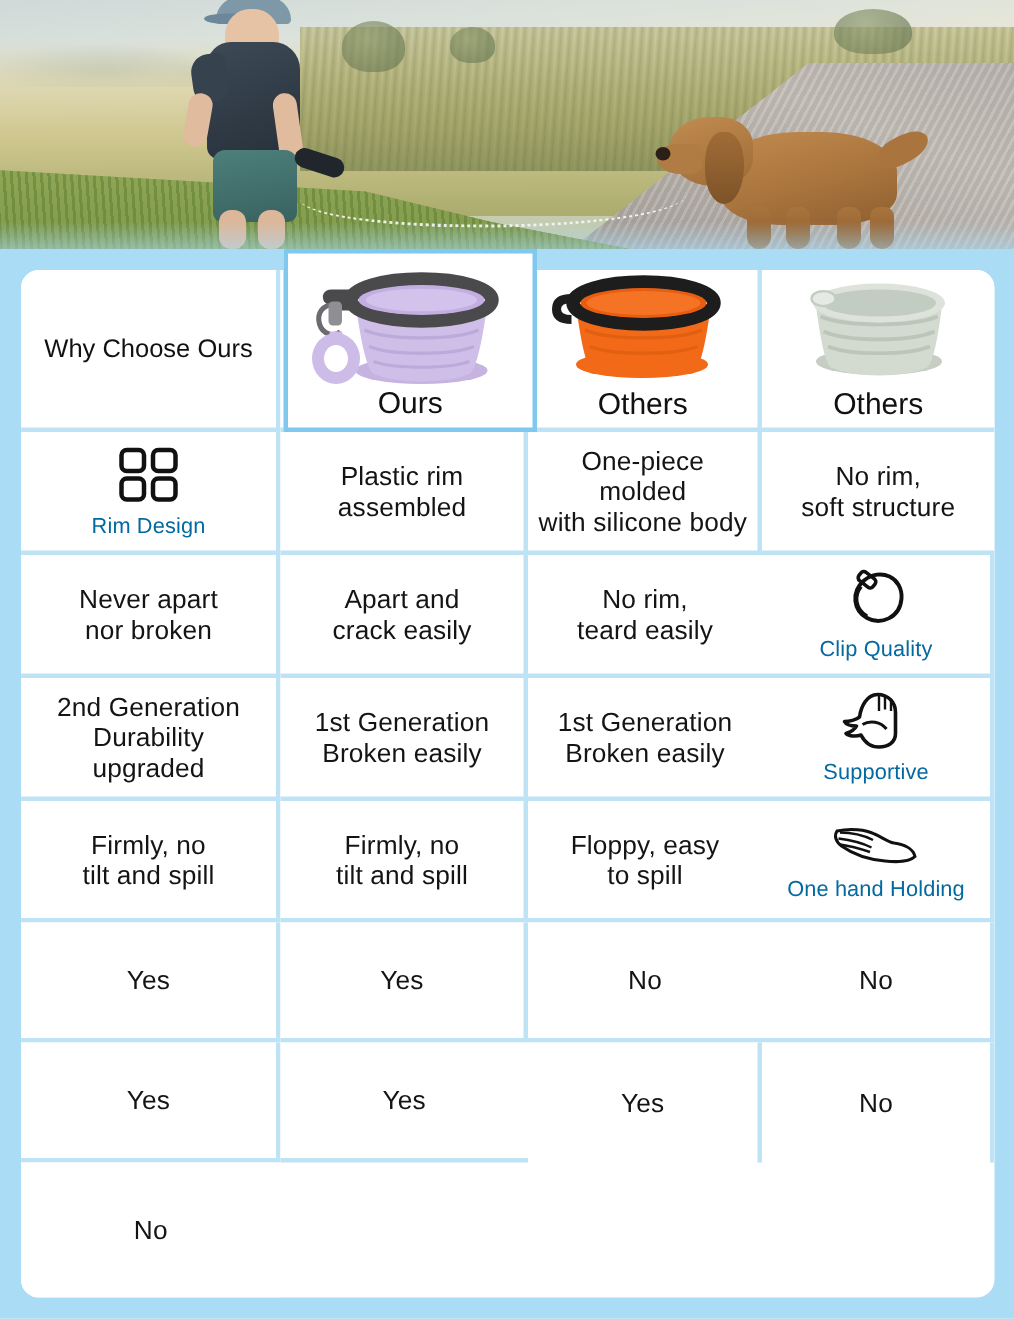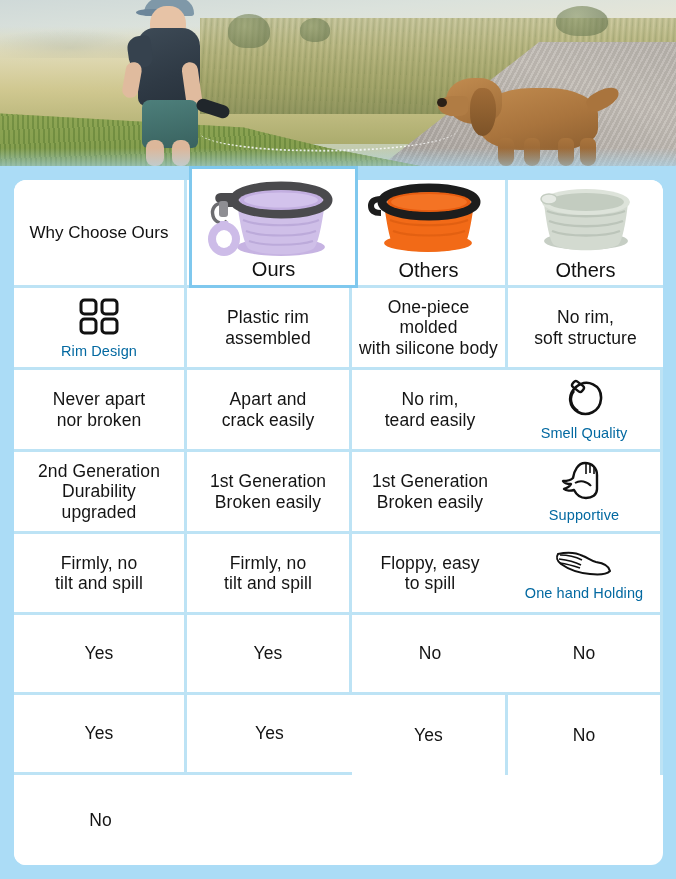--- a/index.html
+++ b/index.html
@@ -297,21 +297,21 @@
           <span class="val">No rim,<br>teard easily</span>
         </div>
 
       <div class="cell">
         <svg class="icon" width="46" height="40" viewBox="0 0 46 40">
           <path d="M15 8 C26 -1 41 6 40 20 C39 33 26 38 17 33 C8 28 6 16 15 8 Z" fill="none" stroke="#111" stroke-width="2.6"></path>
           <path d="M11 13 L33 31" fill="none" stroke="#111" stroke-width="2.2" opacity="0"></path>
           <rect x="11" y="4" width="12" height="7" rx="2.5" transform="rotate(38 17 7.5)" fill="none" stroke="#111" stroke-width="2.4"></rect>
           <path d="M13 12 C8 18 9 27 17 32" fill="none" stroke="#111" stroke-width="2.6"></path>
         </svg>
-        <span class="feat-label">Smell Quality</span>
+        <span class="feat-label">Clip Quality</span>
       </div>
       <div class="cell">
           <span class="val">2nd Generation<br>Durability<br>upgraded</span>
         </div>
       <div class="cell">
           <span class="val">1st Generation<br>Broken easily</span>
         </div>
       <div class="cell last-col">
           <span class="val">1st Generation<br>Broken easily</span>
         </div>

